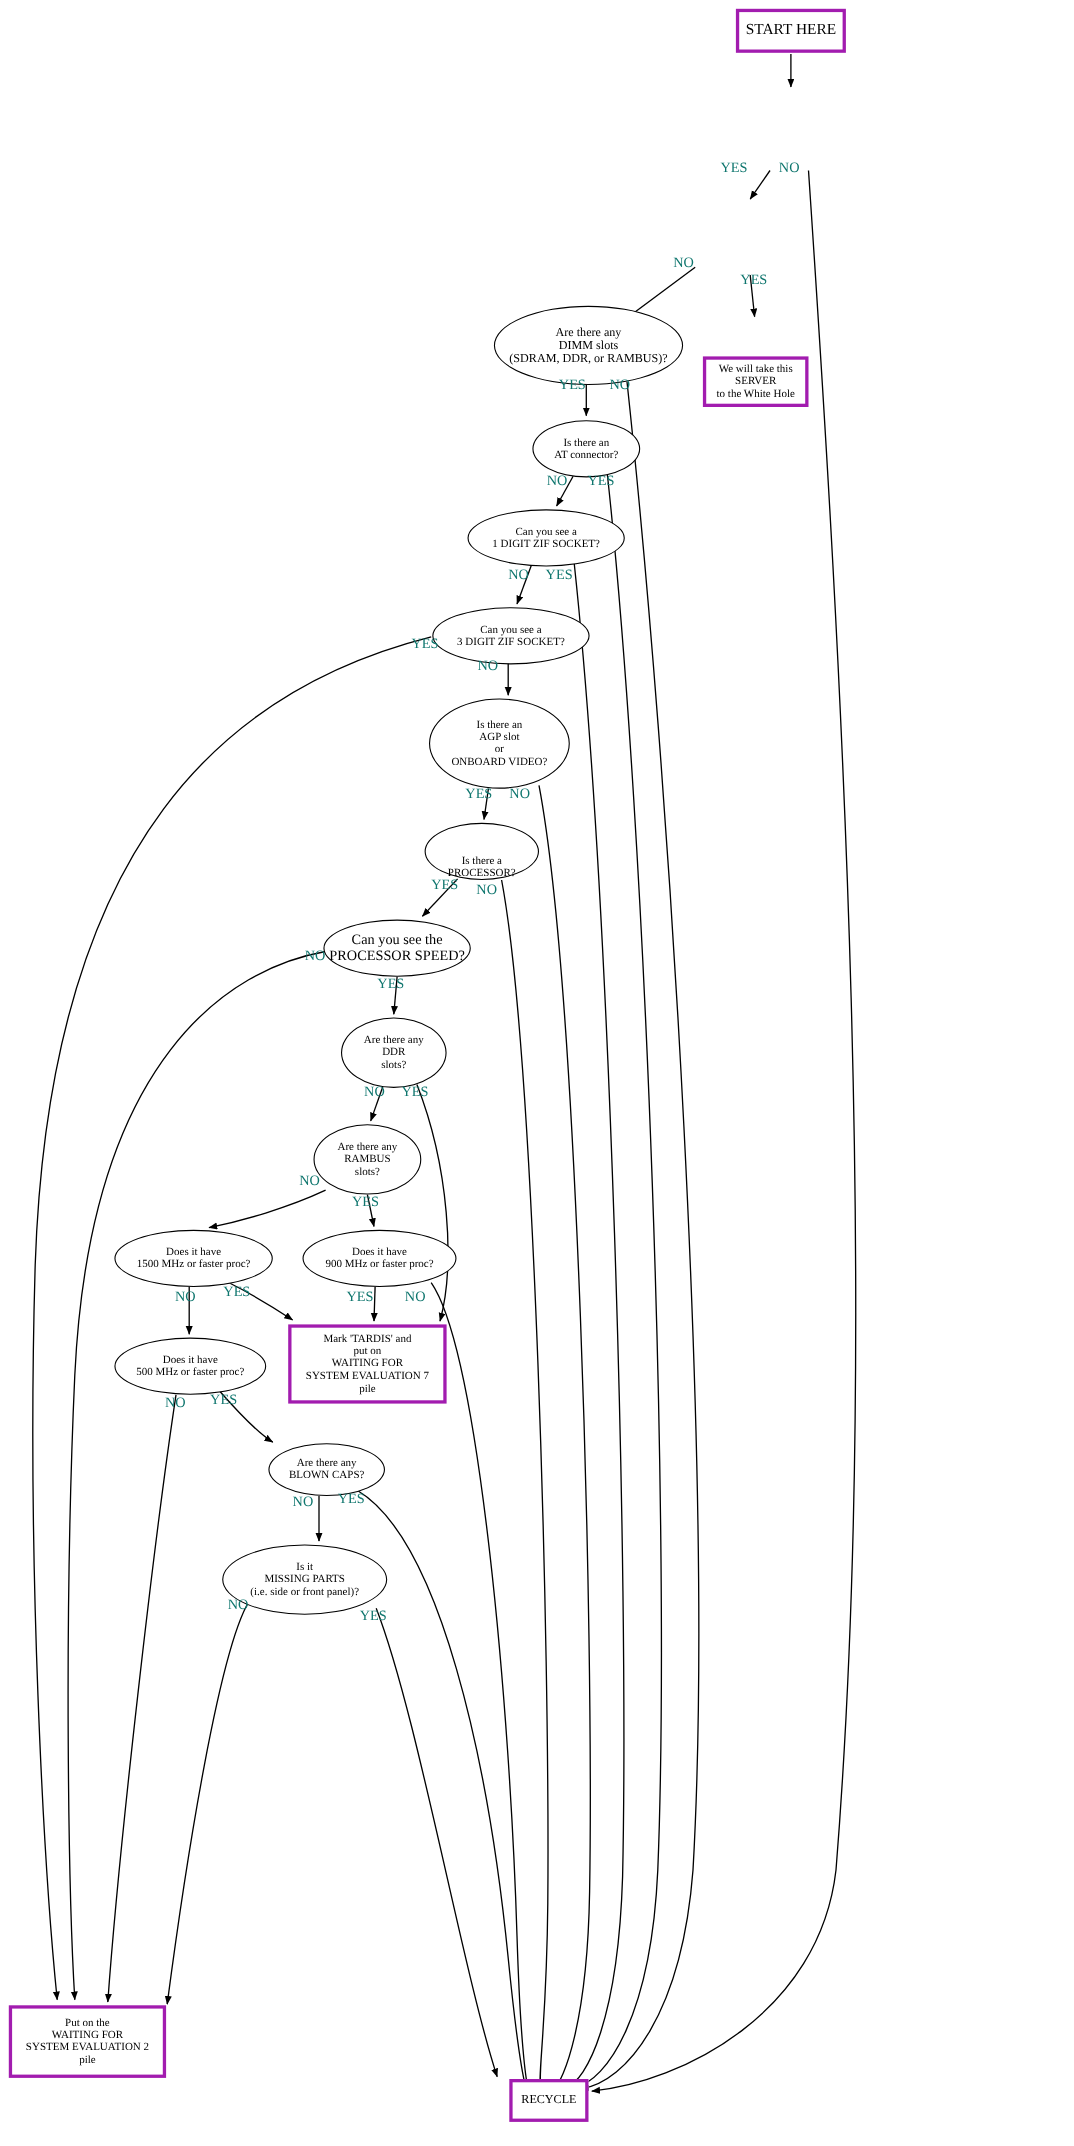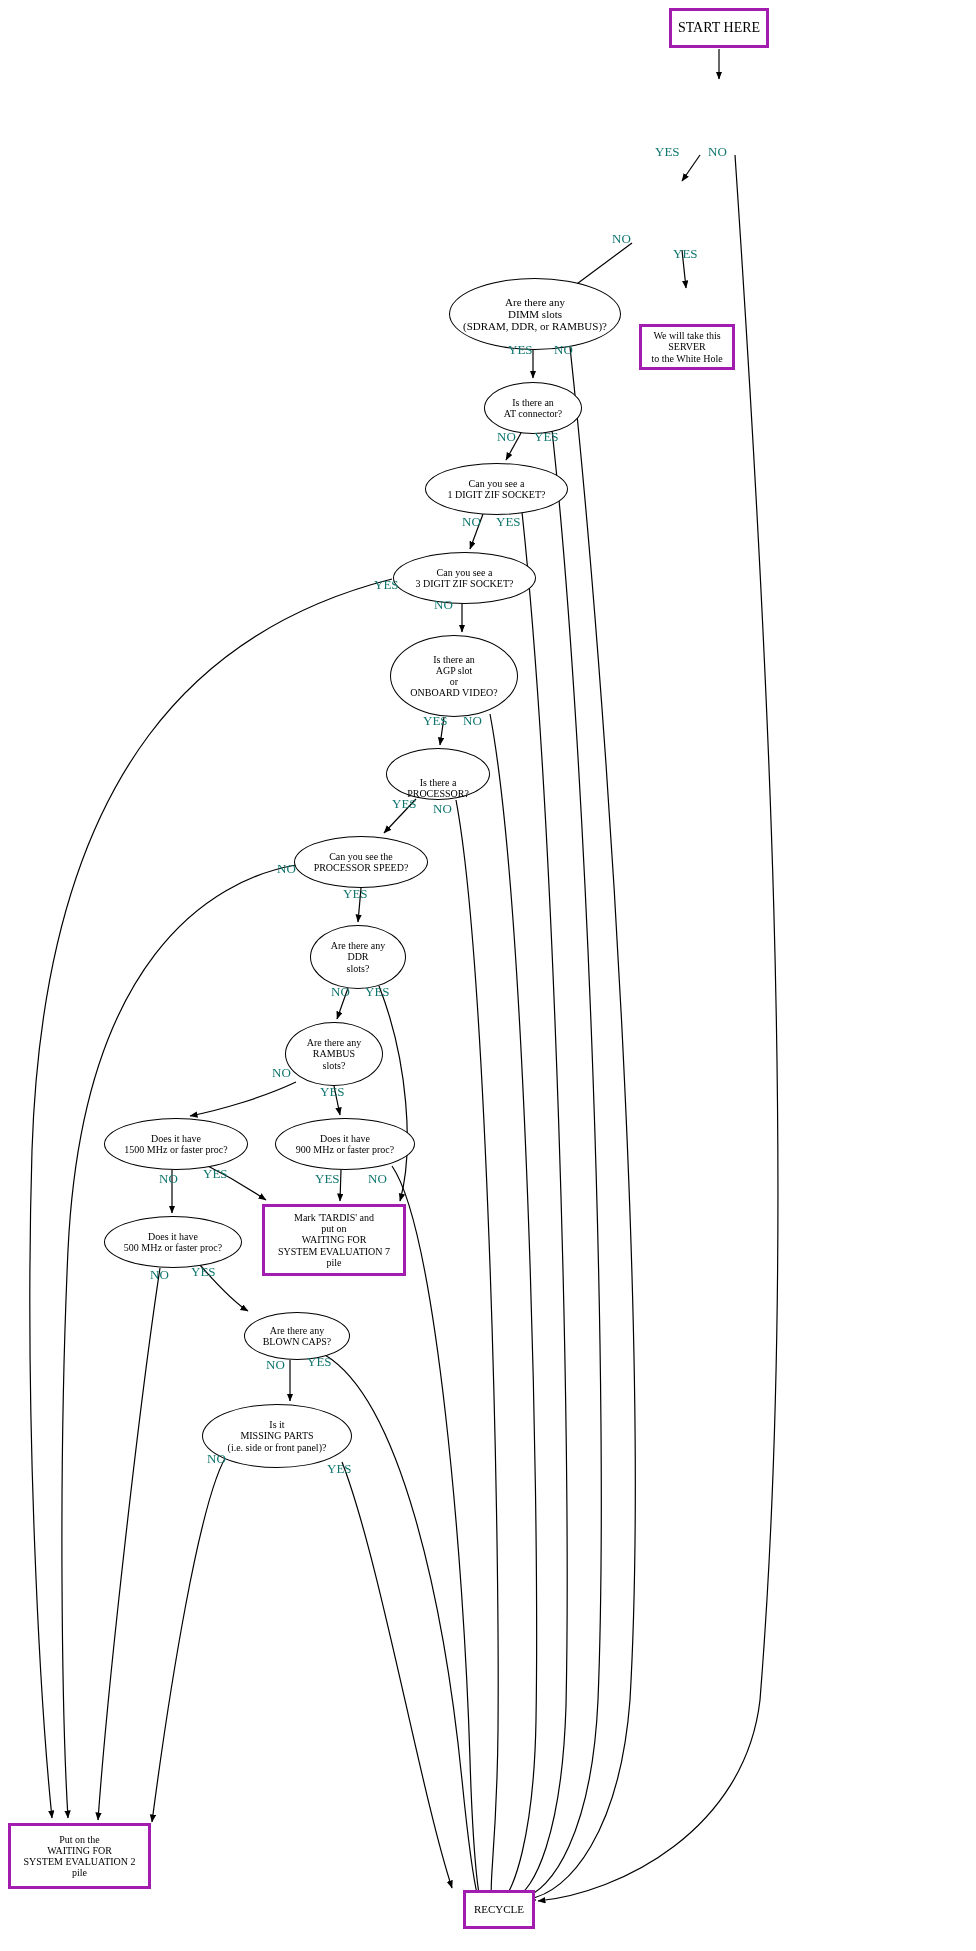--- a/index.html
+++ b/index.html
@@ -174,21 +174,21 @@
 AGP slot
 or
 ONBOARD VIDEO?</span>
   </div>
 
   <div class="node ellipse" style="left:386px; top:748px; width:104px; height:52px; font-size:10px;align-items:flex-end;">
     <span class="lbl">Is there a
 PROCESSOR?</span>
   </div>
 
-  <div class="node ellipse" style="left:294px; top:836px; width:134px; height:52px; font-size:10px;">
+  <div class="node ellipse" style="left:294px; top:836px; width:134px; height:52px; font-size:13px;">
     <span class="lbl">Can you see the
 PROCESSOR SPEED?</span>
   </div>
 
   <div class="node ellipse" style="left:310px; top:925px; width:96px; height:64px; font-size:10px;">
     <span class="lbl">Are there any
 DDR
 slots?</span>
   </div>
 

